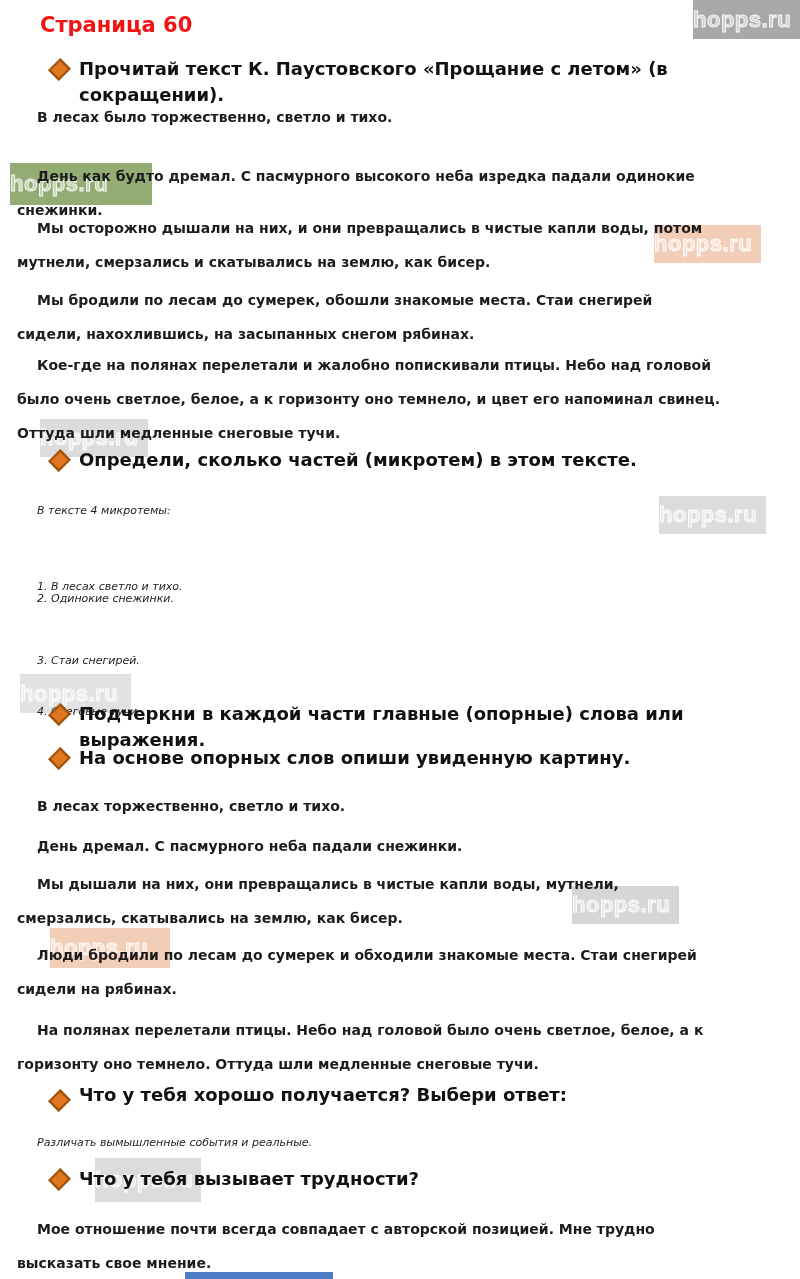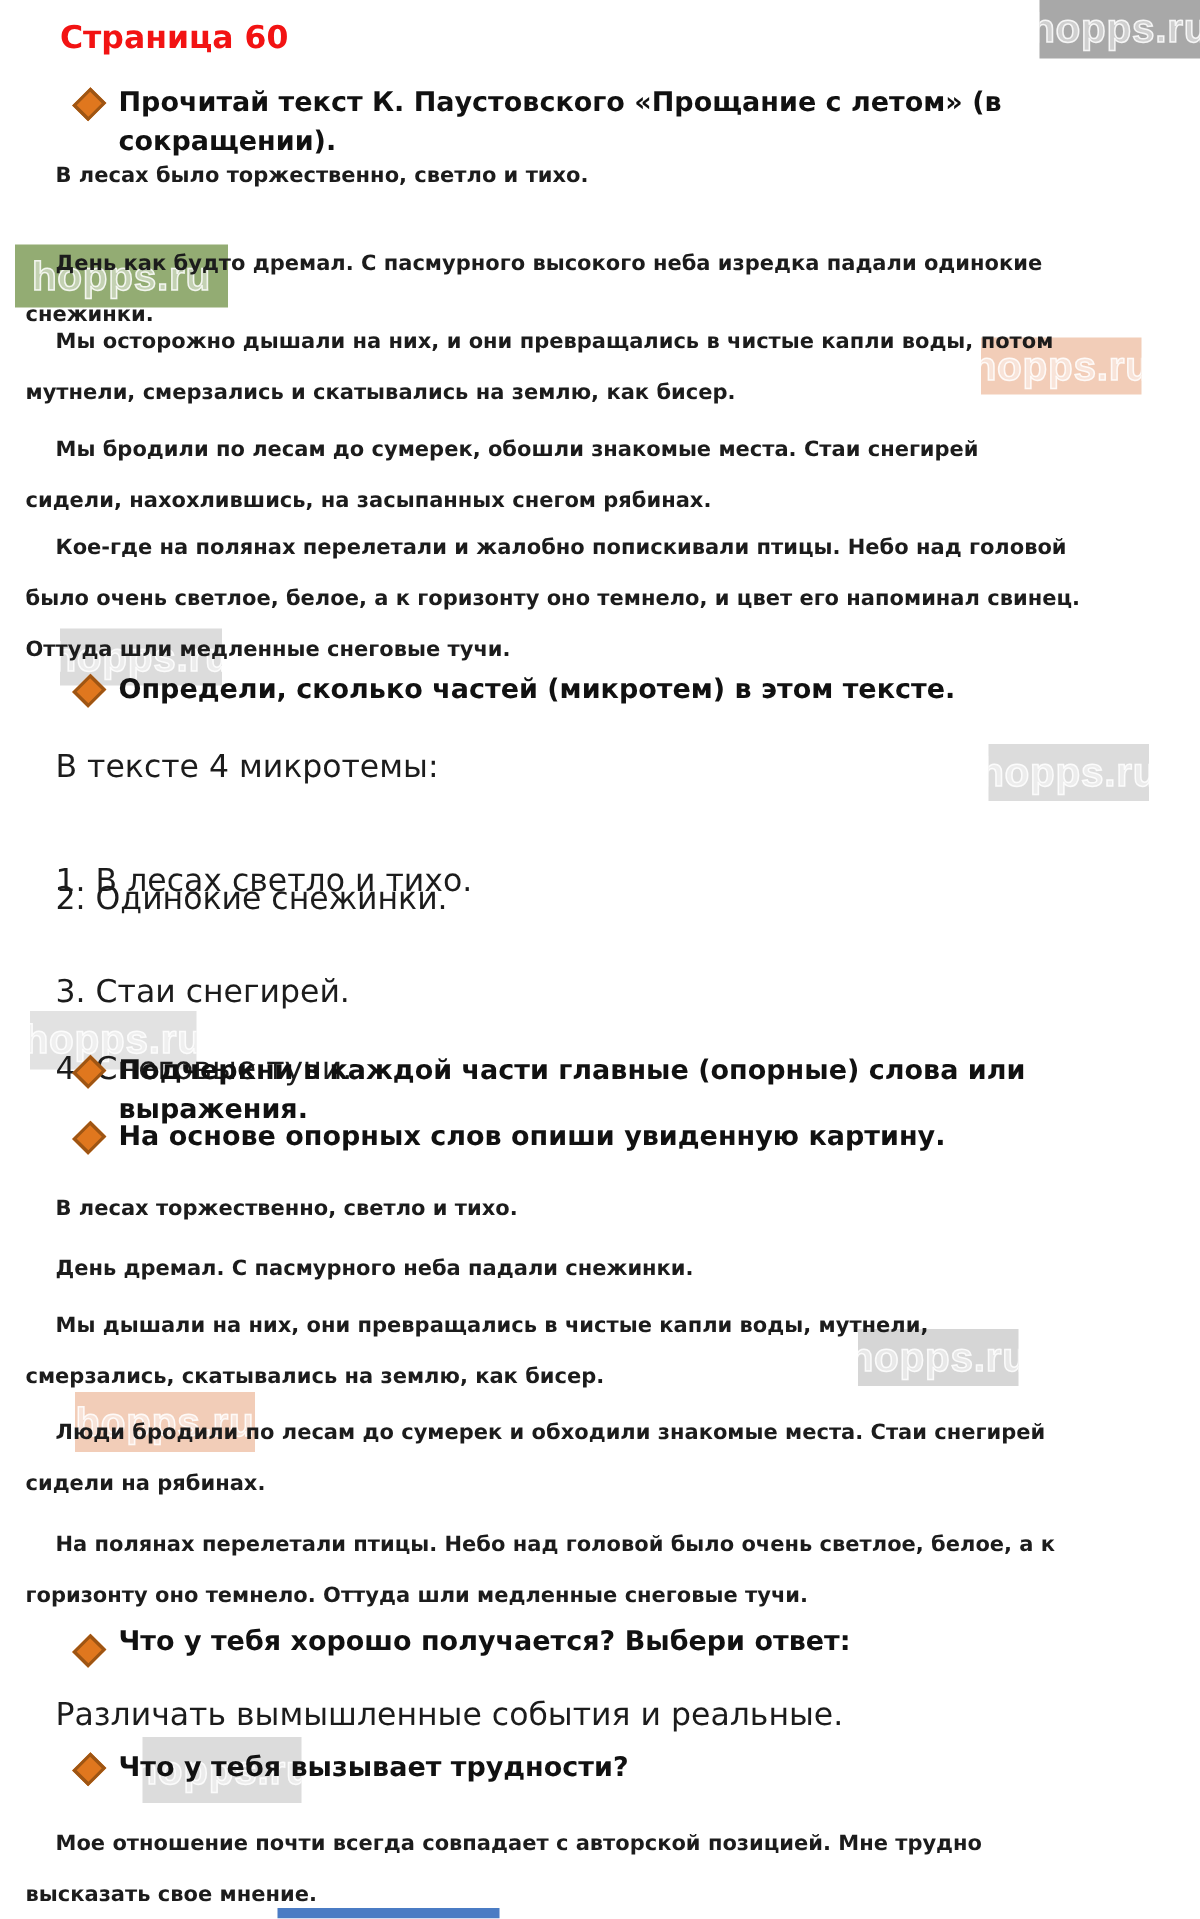--- a/index.html
+++ b/index.html
@@ -1,22 +1,22 @@
 <!DOCTYPE html>
 <html><head>
 <meta charset="utf-8">
 <style>
   html,body{margin:0;padding:0;}
   body{width:800px;height:1279px;background:#ffffff;position:relative;overflow:hidden;
        font-family:"DejaVu Sans",sans-serif;color:#1c1c1c;}
   .page{position:absolute;inset:0;}
 
   
-  .wm{position:absolute;z-index:1;display:flex;align-items:center;justify-content:center;
-      font-family:"Liberation Sans",sans-serif;font-weight:bold;font-size:27px;
+  .wm{position:absolute;z-index:1;display:flex;align-items:center;justify-content:flex-start;
+      font-family:"Liberation Sans",sans-serif;font-weight:bold;font-size:22px;
       letter-spacing:.5px;color:rgba(255,255,255,.45);-webkit-text-stroke:1px rgba(255,255,255,.85);
       overflow:hidden;white-space:nowrap;}
   .wm1{left:693px;top:0;width:107px;height:39px;background:#a8a8a8;}
   .wm2{left:10px;top:163px;width:142px;height:42px;background:#93ac73;}
   .wm3{left:654px;top:225px;width:107px;height:38px;background:#f2cdb8;}
   .wm4{left:40px;top:419px;width:108px;height:38px;background:#dcdcdc;}
   .wm5{left:659px;top:496px;width:107px;height:38px;background:#dcdcdc;}
   .wm6{left:20px;top:674px;width:111px;height:39px;background:#e2e2e2;}
   .wm7{left:572px;top:886px;width:107px;height:38px;background:#d6d6d6;}
   .wm8{left:50px;top:928px;width:120px;height:40px;background:#f2cdb8;}
@@ -32,21 +32,21 @@
            border:2px solid #9e5513;transform:rotate(45deg) scale(1,1.15);}
   .h-read{top:56px;justify-content:center;}
   .h-parts{top:447px;}
   .h-underline{top:701px;justify-content:flex-end;}
   .h-describe{top:745px;}
   .h-good{top:1082px;align-items:flex-end;}
   .h-diff{top:1166px;}
 
   .para{left:17px;width:768px;font-size:14px;line-height:34px;
         white-space:pre-line;text-indent:20px;font-weight:bold;}
-  .flat{left:37px;width:748px;font-size:21px;line-height:34px;text-indent:0;}
+  .flat{left:37px;width:748px;font-size:11px;line-height:34px;text-indent:0;font-style:italic;}
 
   .p-s1{top:100px;} .p-s2{top:138px;margin-top:21px;} .p-s3{top:211px;} .p-s4{top:283px;} .p-s5{top:348px;}
   .p-intro{top:494px;}
   .li-1{top:570px;} .li-2{top:582px;} .li-3{top:644px;} .li-4{top:695px;}
   .p-d1{top:789px;} .p-d2{top:829px;} .p-d3{top:867px;} .p-d4{top:938px;} .p-d5{top:1013px;}
   .p-good{top:1126px;}
   .p-diff{top:1212px;}
 
   .bluebar{position:absolute;z-index:3;left:185px;top:1272px;width:148px;height:7px;background:#4b7cc4;}
 </style>

